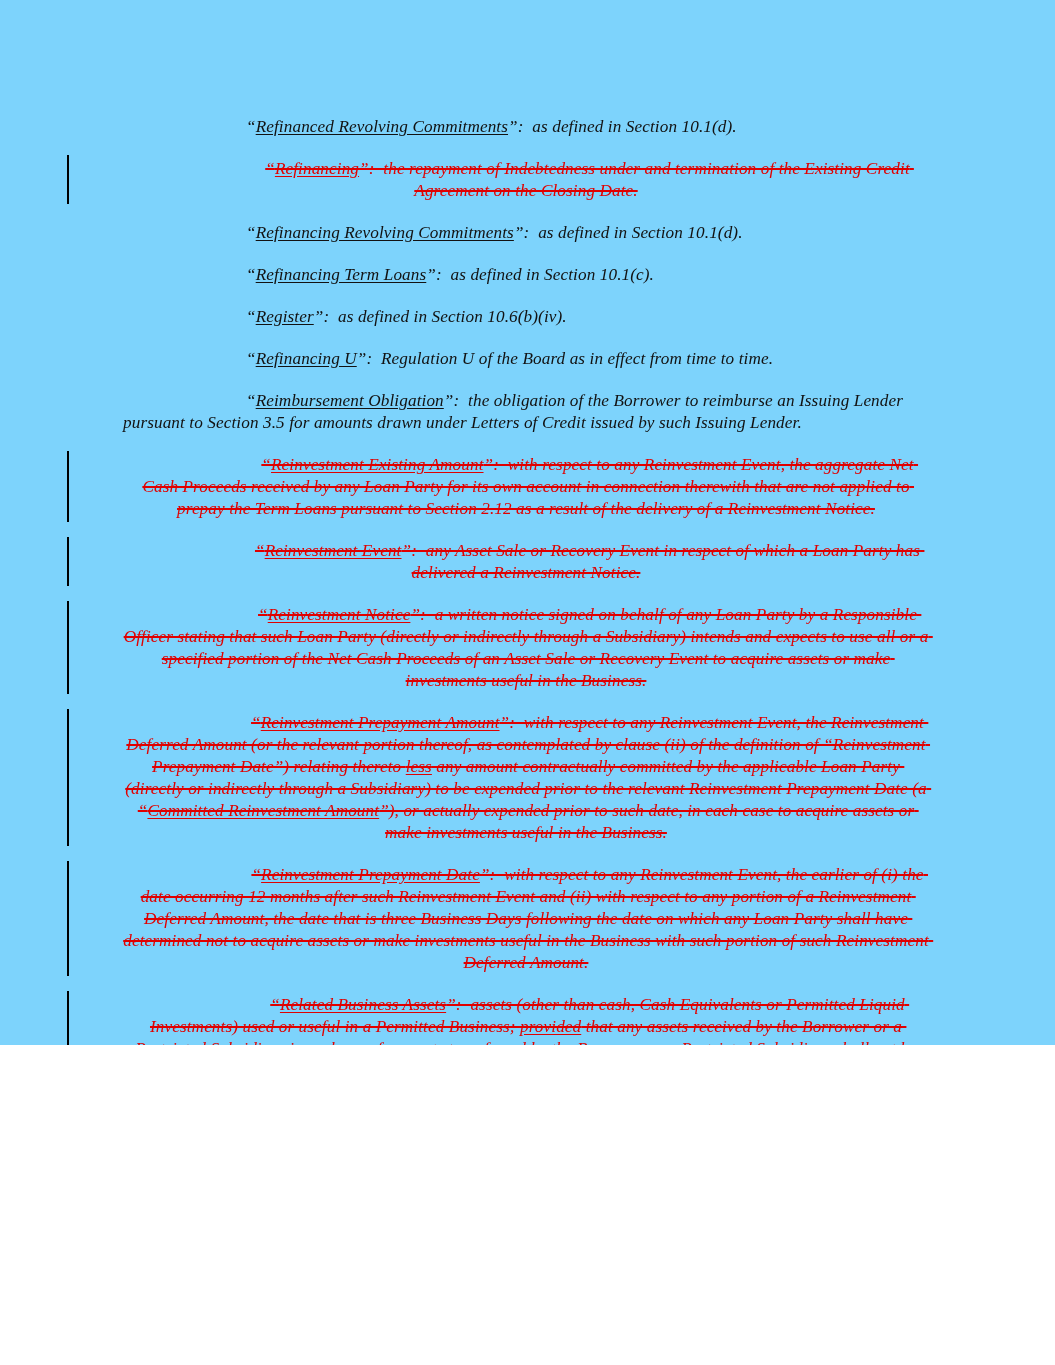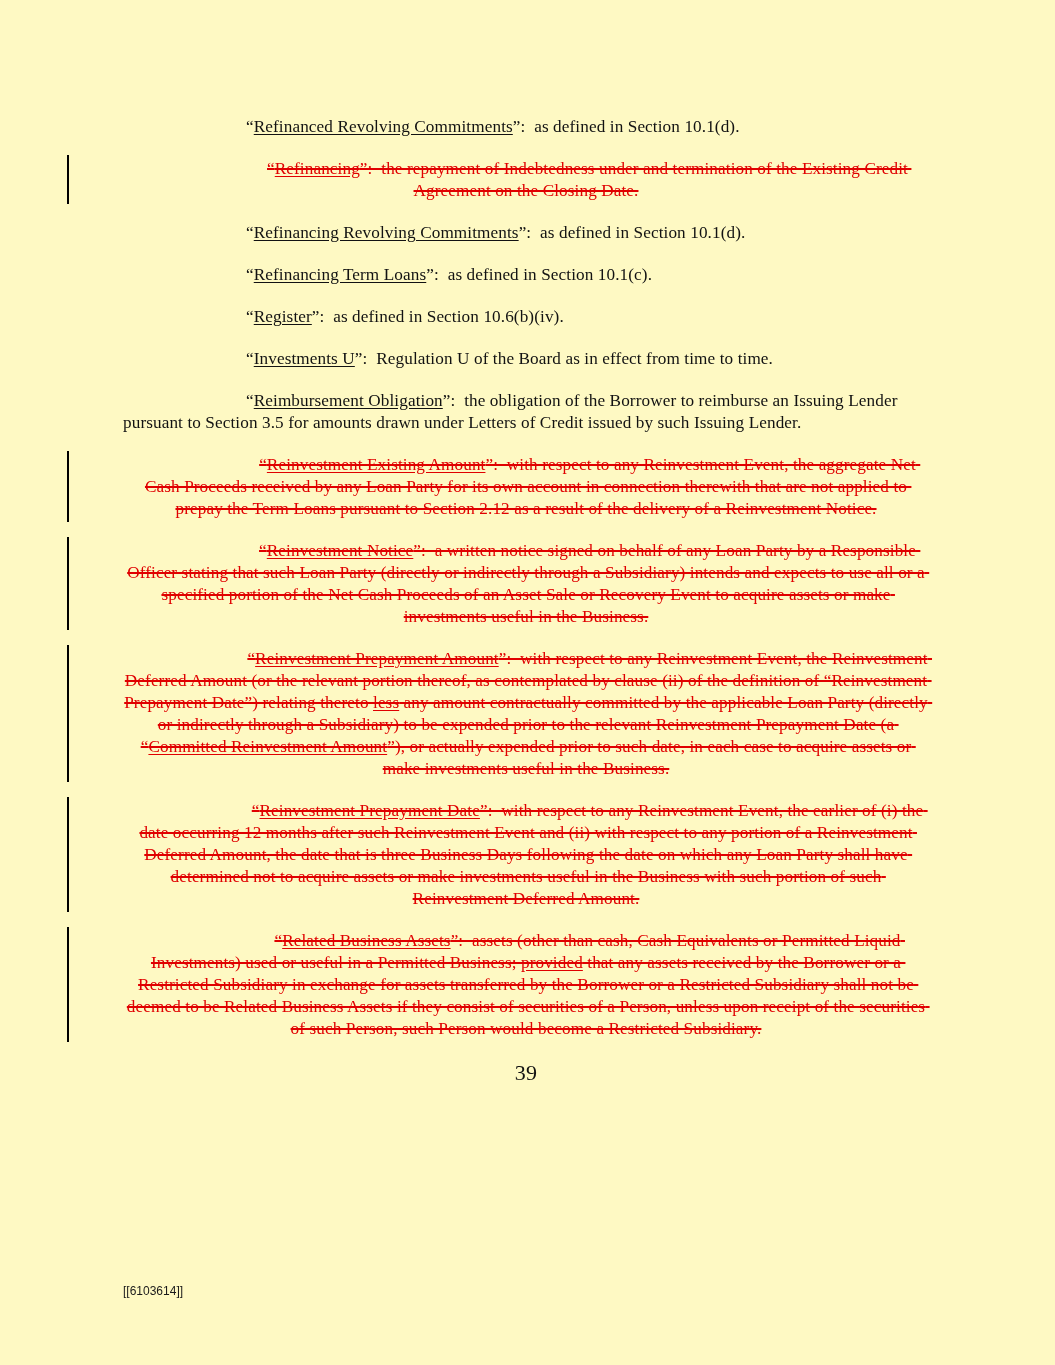--- a/index.html
+++ b/index.html
@@ -3,25 +3,26 @@
 <meta charset="utf-8">
 <style>
   html, body {
     margin: 0;
     padding: 0;
     background: #ffffff;
   }
   .page {
     position: relative;
     width: 1055px;
-    height: 1365px;
-    background: #fef9c3;
+    height: 1045px;
+    background: #7dd3fc;
     font-family: "Liberation Serif", serif;
     color: #121212;
     overflow: hidden;
+    font-style: italic;
   }
   .content {
     position: absolute;
     left: 123px;
     top: 116px;
     width: 806px;
   }
   p.para {
     position: relative;
     margin: 0 0 20px 0;
@@ -70,23 +71,24 @@
 <body>
 
 <div class="page">
   <div class="content">
     <div id="paragraphs">
         <p class="para"><span>“</span><span class="u">Refinanced Revolving Commitments</span><span>”:  as defined in Section 10.1(d).</span></p>
         <p class="para deleted changed"><span>“</span><span class="u">Refinancing</span><span>”:  the repayment of Indebtedness under and termination of the Existing Credit Agreement on the Closing Date.</span></p>
         <p class="para"><span>“</span><span class="u">Refinancing Revolving Commitments</span><span>”:  as defined in Section 10.1(d).</span></p>
         <p class="para"><span>“</span><span class="u">Refinancing Term Loans</span><span>”:  as defined in Section 10.1(c).</span></p>
         <p class="para"><span>“</span><span class="u">Register</span><span>”:  as defined in Section 10.6(b)(iv).</span></p>
-        <p class="para"><span>“</span><span class="u">Investments U</span><span>”:  Regulation U of the Board as in effect from time to time.</span></p>
+        <p class="para"><span>“</span><span class="u">Refinancing U</span><span>”:  Regulation U of the Board as in effect from time to time.</span></p>
         <p class="para"><span>“</span><span class="u">Reimbursement Obligation</span><span>”:  the obligation of the Borrower to reimburse an Issuing Lender pursuant to Section 3.5 for amounts drawn under Letters of Credit issued by such Issuing Lender.</span></p>
         <p class="para deleted changed"><span>“</span><span class="u">Reinvestment Existing Amount</span><span>”:  with respect to any Reinvestment Event, the aggregate Net Cash Proceeds received by any Loan Party for its own account in connection therewith that are not applied to prepay the Term Loans pursuant to Section 2.12 as a result of the delivery of a Reinvestment Notice.</span></p>
+        <p class="para deleted changed"><span>“</span><span class="u">Reinvestment Event</span><span>”:  any Asset Sale or Recovery Event in respect of which a Loan Party has delivered a Reinvestment Notice.</span></p>
         <p class="para deleted changed"><span>“</span><span class="u">Reinvestment Notice</span><span>”:  a written notice signed on behalf of any Loan Party by a Responsible Officer stating that such Loan Party (directly or indirectly through a Subsidiary) intends and expects to use all or a specified portion of the Net Cash Proceeds of an Asset Sale or Recovery Event to acquire assets or make investments useful in the Business.</span></p>
         <p class="para deleted changed"><span>“</span><span class="u">Reinvestment Prepayment Amount</span><span>”:  with respect to any Reinvestment Event, the Reinvestment Deferred Amount (or the relevant portion thereof, as contemplated by clause (ii) of the definition of “Reinvestment Prepayment Date”) relating thereto </span><span class="u">less</span><span> any amount contractually committed by the applicable Loan Party (directly or indirectly through a Subsidiary) to be expended prior to the relevant Reinvestment Prepayment Date (a “</span><span class="u">Committed Reinvestment Amount</span><span>”), or actually expended prior to such date, in each case to acquire assets or make investments useful in the Business.</span></p>
         <p class="para deleted changed"><span>“</span><span class="u">Reinvestment Prepayment Date</span><span>”:  with respect to any Reinvestment Event, the earlier of (i) the date occurring 12 months after such Reinvestment Event and (ii) with respect to any portion of a Reinvestment Deferred Amount, the date that is three Business Days following the date on which any Loan Party shall have determined not to acquire assets or make investments useful in the Business with such portion of such Reinvestment Deferred Amount.</span></p>
         <p class="para deleted changed"><span>“</span><span class="u">Related Business Assets</span><span>”:  assets (other than cash, Cash Equivalents or Permitted Liquid Investments) used or useful in a Permitted Business; </span><span class="u">provided</span><span> that any assets received by the Borrower or a Restricted Subsidiary in exchange for assets transferred by the Borrower or a Restricted Subsidiary shall not be deemed to be Related Business Assets if they consist of securities of a Person, unless upon receipt of the securities of such Person, such Person would become a Restricted Subsidiary.</span></p>
       </div>
     <div class="page-number">39</div>
   </div>
   <div class="doc-id">[[6103614]]</div>
 </div>
 

